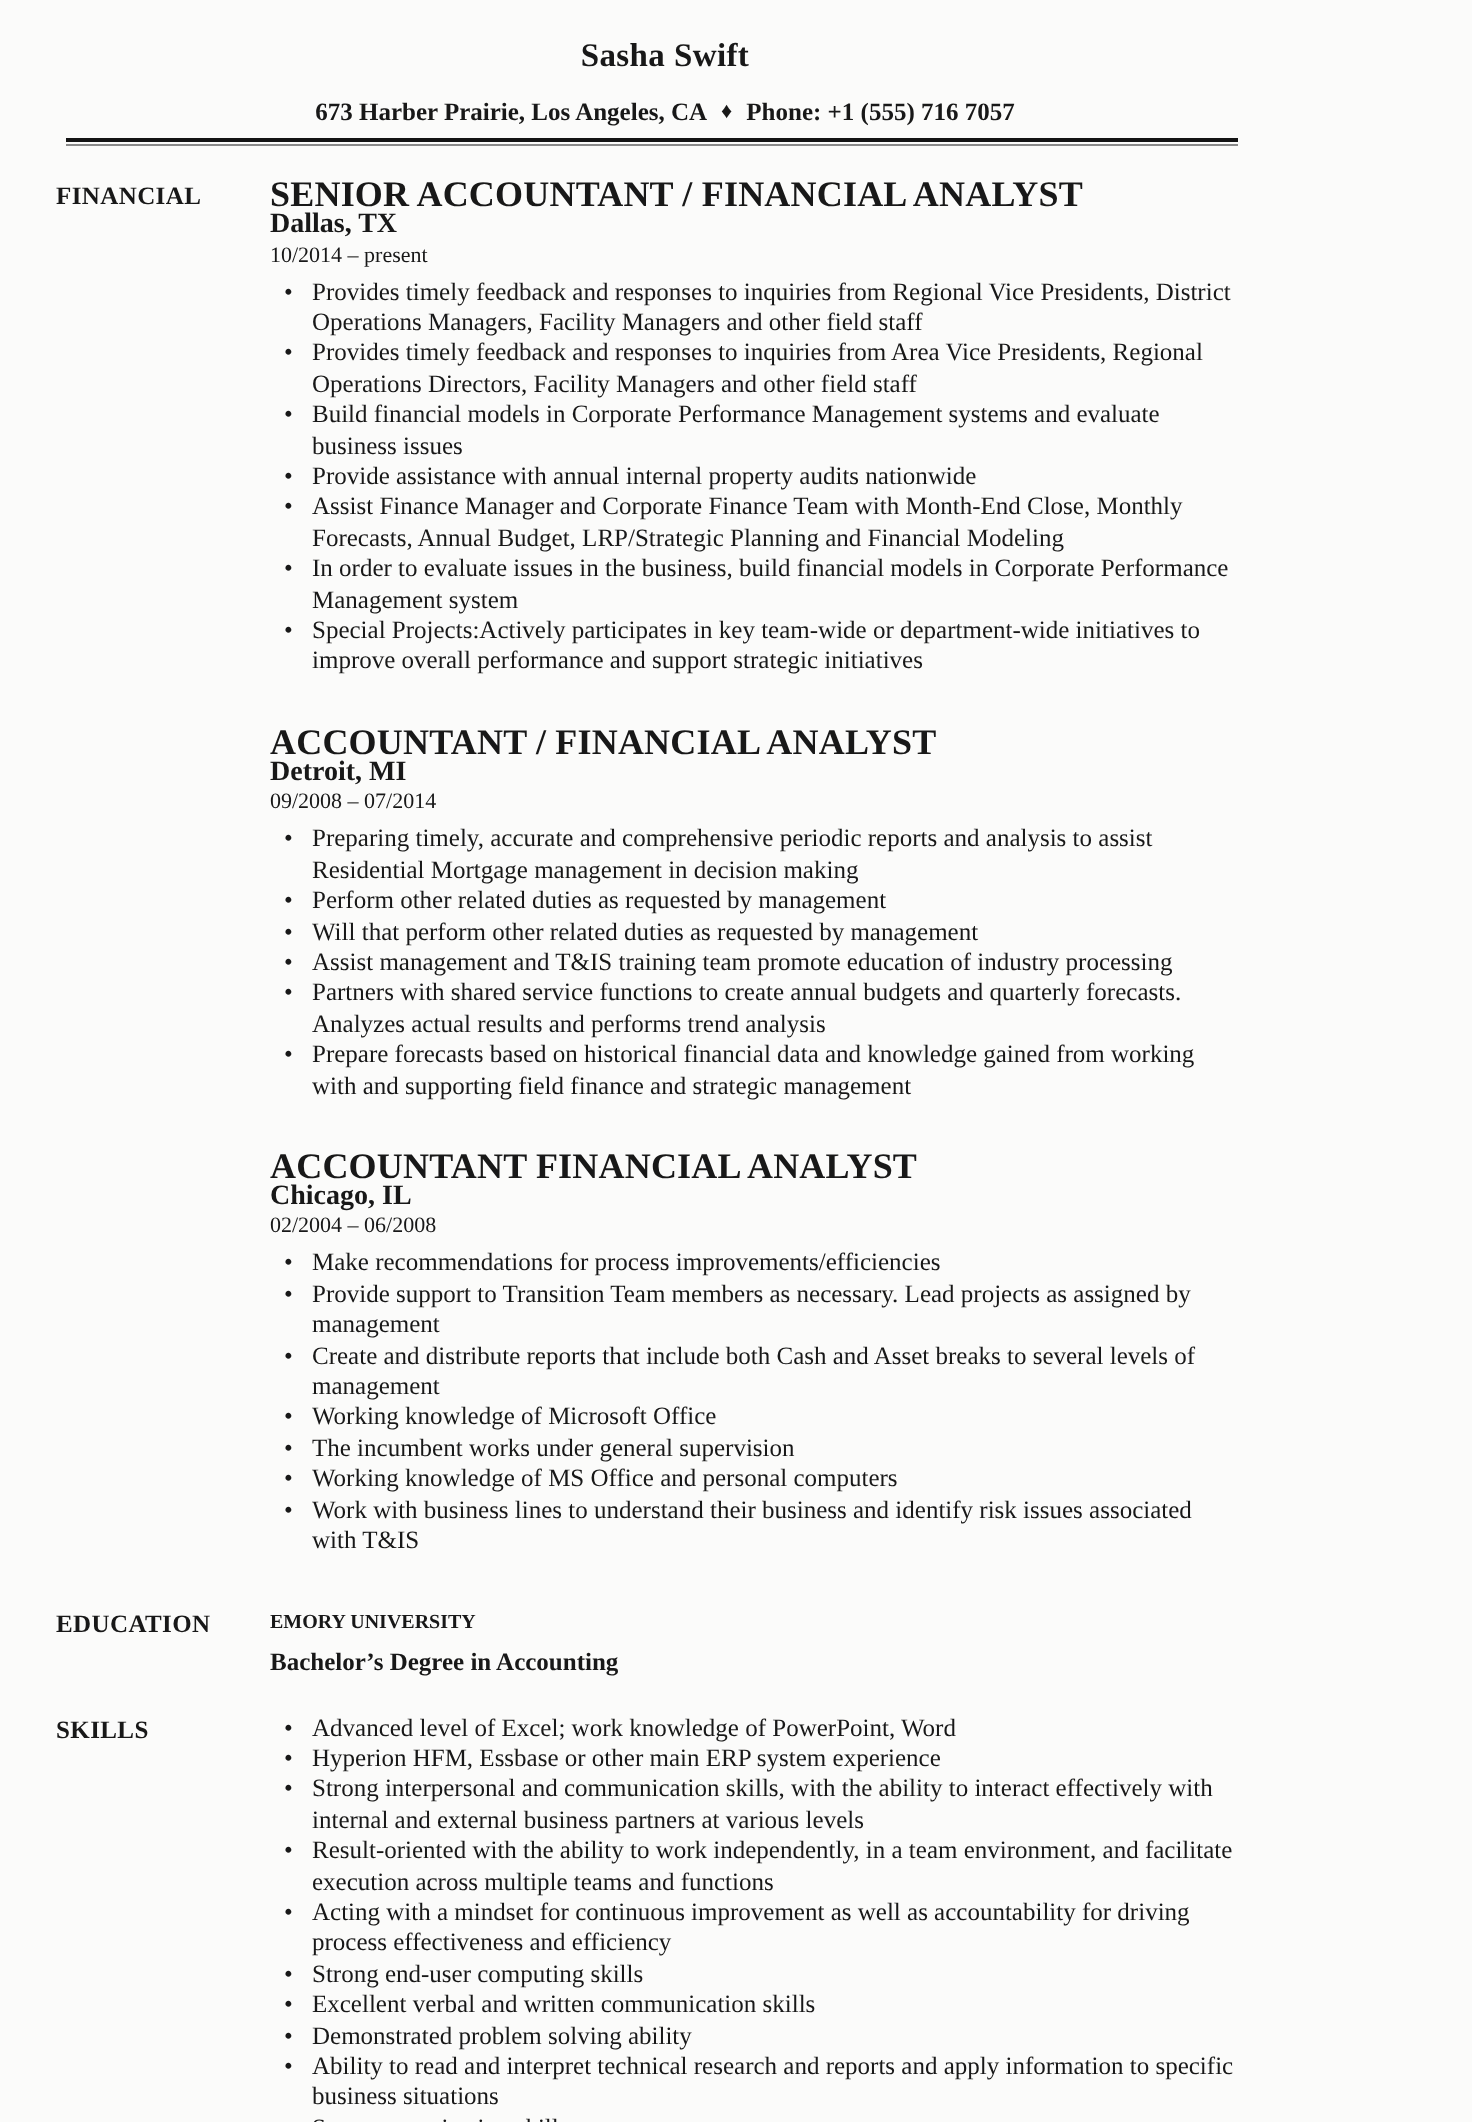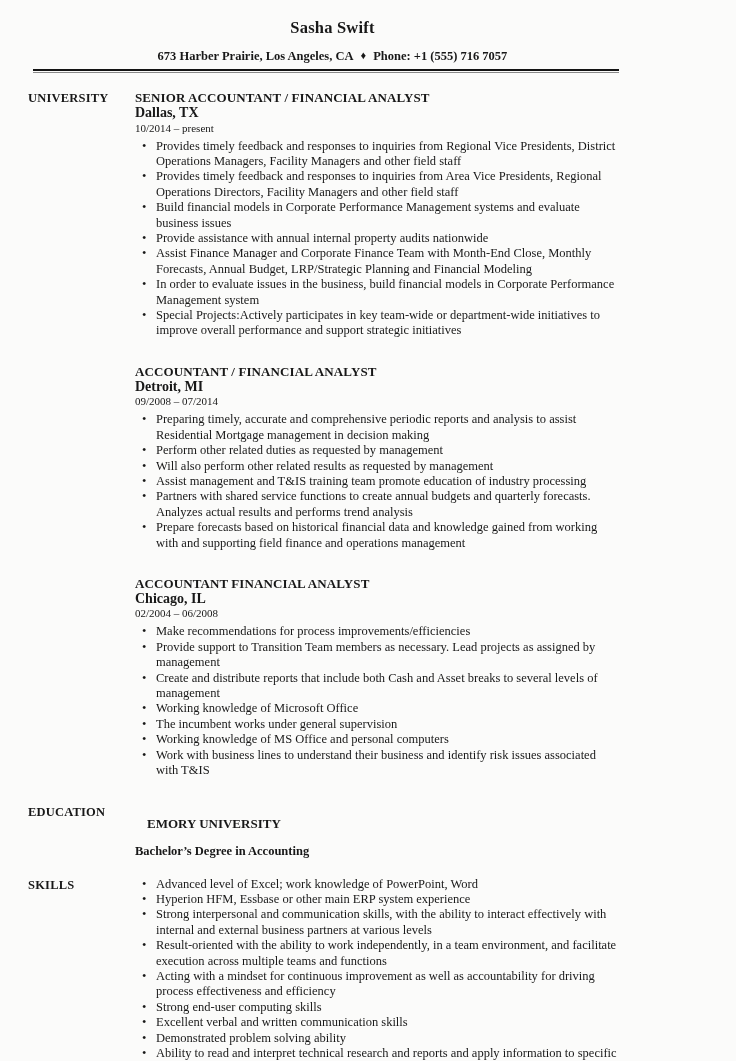--- a/index.html
+++ b/index.html
@@ -52,21 +52,21 @@
   }
   .row-content { flex: 1; min-width: 0; }
 
   .section-experience { margin-top: 17px; }
   .section-education  { margin-top: 25px; }
   .section-skills     { margin-top: 18px; }
 
   .job + .job { margin-top: 25px; }
   .job-title {
     margin: 0;
-    font-size: 13px;
+    font-size: 18px;
     font-weight: bold;
     line-height: 15px;
     letter-spacing: 0.1px;
   }
   .job-location {
     font-size: 14px;
     font-weight: bold;
     line-height: 14.5px;
     margin-top: 1px;
   }
@@ -85,22 +85,22 @@
     font-size: 12.5px;
     line-height: 15.4px;
   }
   ul.bullets li::before {
     content: "\2022";
     position: absolute;
     left: 7px;
     top: 0;
   }
   .edu-school {
-    margin: 12px;
-    font-size: 13px;
+    margin: 0;
+    font-size: 10px;
     font-weight: bold;
     line-height: 16px;
   }
   .edu-degree {
     font-size: 12.5px;
     font-weight: bold;
     margin-top: 4px;
   }
   .section-skills ul.bullets { margin-top: 0; }
 </style>
@@ -116,21 +116,21 @@
     </div>
     <div class="rule">
       <div class="rule-thick"></div>
       <div class="rule-thin"></div>
     </div>
   </div>
 
   <div class="body-rows">
 
     <div class="row section-experience">
-      <div class="row-label">UNIVERSITY</div>
+      <div class="row-label">FINANCIAL</div>
       <div class="row-content">
 
         <div class="job">
           <h2 class="job-title">SENIOR ACCOUNTANT / FINANCIAL ANALYST</h2>
           <div class="job-location">Dallas, TX</div>
           <div class="job-dates">10/2014 – present</div>
           <ul class="bullets">
             <li>Provides timely feedback and responses to inquiries from Regional Vice Presidents, District Operations Managers, Facility Managers and other field staff</li>
             <li>Provides timely feedback and responses to inquiries from Area Vice Presidents, Regional Operations Directors, Facility Managers and other field staff</li>
             <li>Build financial models in Corporate Performance Management systems and evaluate business issues</li>
@@ -141,24 +141,24 @@
           </ul>
         </div>
 
         <div class="job">
           <h2 class="job-title">ACCOUNTANT / FINANCIAL ANALYST</h2>
           <div class="job-location">Detroit, MI</div>
           <div class="job-dates">09/2008 – 07/2014</div>
           <ul class="bullets">
             <li>Preparing timely, accurate and comprehensive periodic reports and analysis to assist Residential Mortgage management in decision making</li>
             <li>Perform other related duties as requested by management</li>
-            <li>Will also perform other related results as requested by management</li>
+            <li>Will that perform other related duties as requested by management</li>
             <li>Assist management and T&amp;IS training team promote education of industry processing</li>
             <li>Partners with shared service functions to create annual budgets and quarterly forecasts. Analyzes actual results and performs trend analysis</li>
-            <li>Prepare forecasts based on historical financial data and knowledge gained from working with and supporting field finance and operations management</li>
+            <li>Prepare forecasts based on historical financial data and knowledge gained from working with and supporting field finance and strategic management</li>
           </ul>
         </div>
 
         <div class="job">
           <h2 class="job-title">ACCOUNTANT FINANCIAL ANALYST</h2>
           <div class="job-location">Chicago, IL</div>
           <div class="job-dates">02/2004 – 06/2008</div>
           <ul class="bullets">
             <li>Make recommendations for process improvements/efficiencies</li>
             <li>Provide support to Transition Team members as necessary. Lead projects as assigned by management</li>

